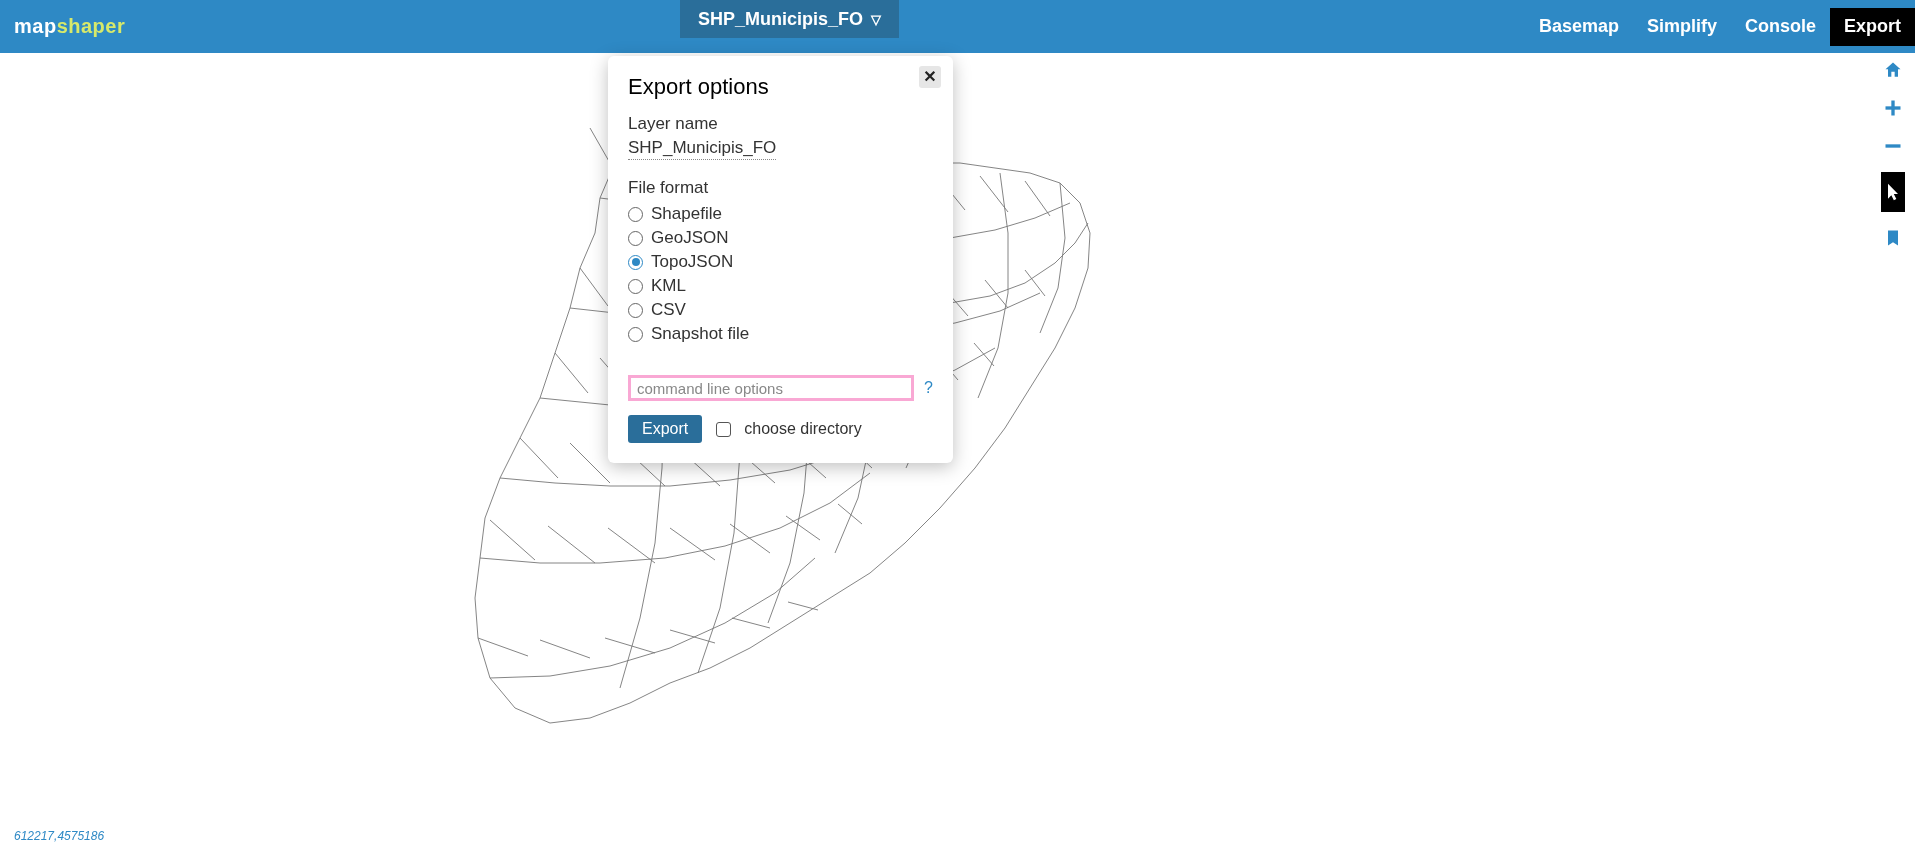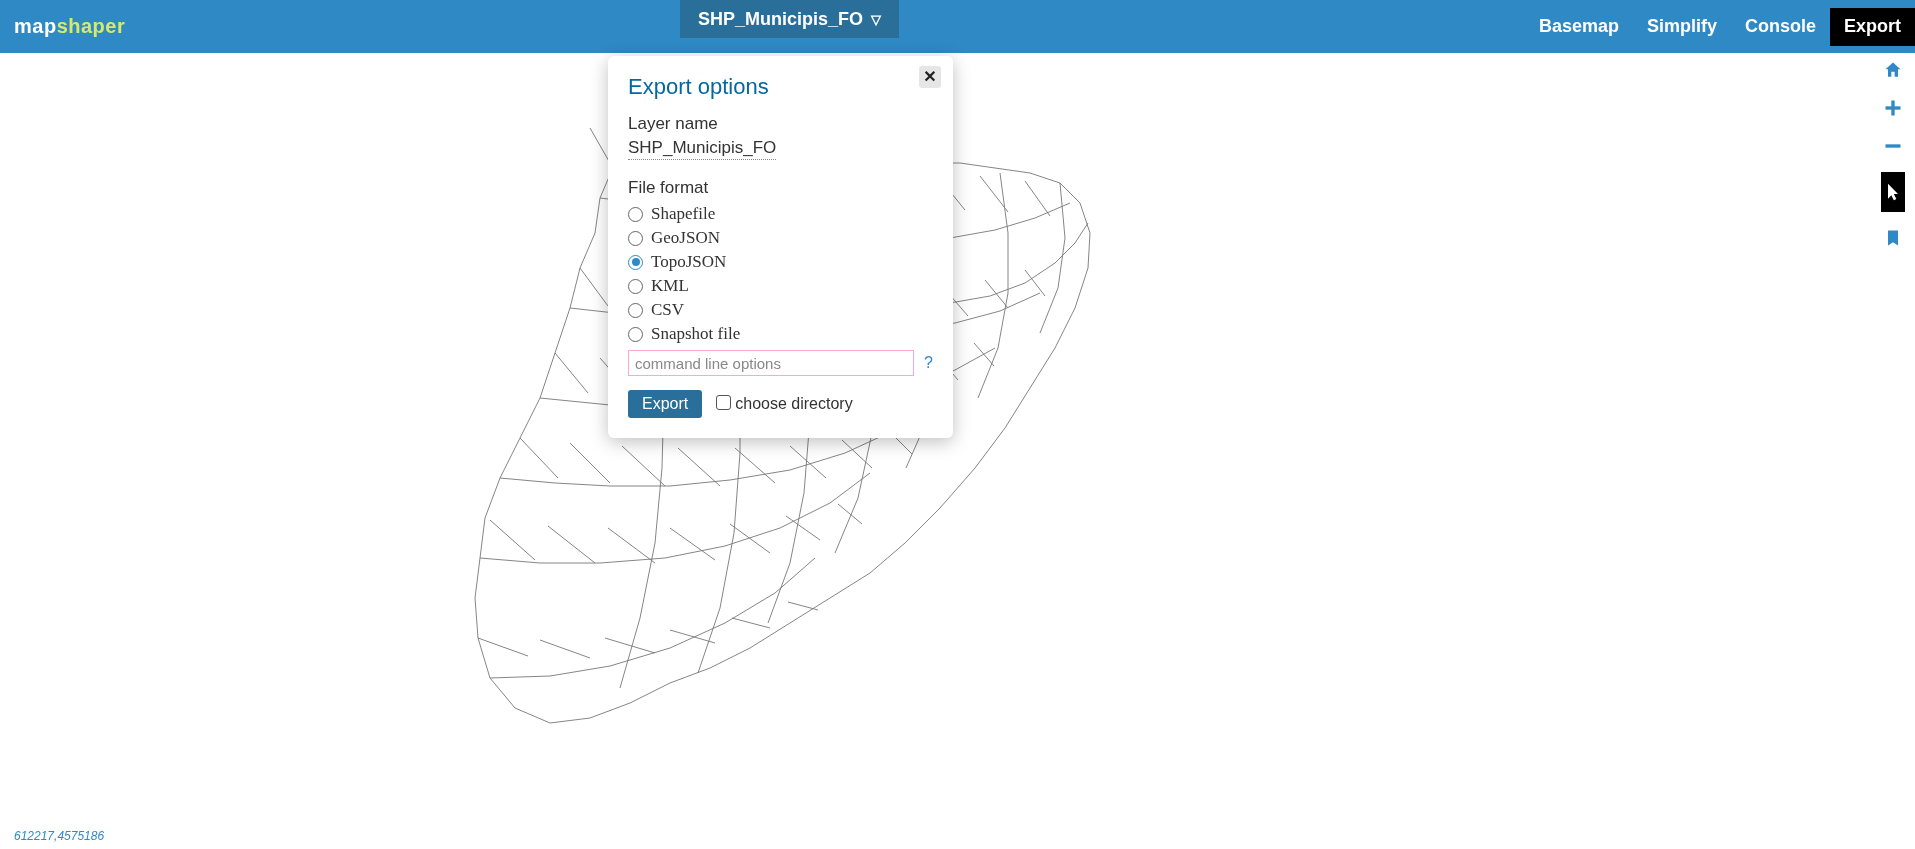--- a/index.html
+++ b/index.html
@@ -125,40 +125,39 @@
     font-size: 16px;
     font-weight: bold;
     text-align: center;
     line-height: 22px;
     cursor: pointer;
     color: #222;
   }
   .dialog h2 {
     font-size: 22px;
     font-weight: 400;
-    color: #0369a1;
+    color: #000000;
     margin-bottom: 14px;
   }
   .dialog .section-label {
     font-size: 17px;
     color: #333;
     margin-bottom: 4px;
   }
   .dialog .layer-name {
     font-size: 17px;
     color: #333;
     border-bottom: 1px dotted #888;
     display: inline-block;
     margin-bottom: 18px;
     cursor: text;
     padding-bottom: 1px;
   }
   .format-list {
-    margin-bottom: 4px;
-    font-family: Liberation Serif, serif;
+    margin-bottom: 29px;
   }
   .format-item {
     display: flex;
     align-items: center;
     gap: 8px;
     font-size: 17px;
     color: #333;
     padding: 2px 0;
     cursor: pointer;
   }
@@ -186,21 +185,21 @@
   }
   .cli-row {
     display: flex;
     align-items: center;
     gap: 10px;
     margin-bottom: 14px;
   }
   .cli-input {
     flex: 1;
     height: 26px;
-    border: 1px solid #f9a8d4;
+    border: 3px solid #f9a8d4;
     padding: 2px 6px;
     font-size: 15px;
     color: #a21caf;
     font-family: inherit;
   }
   .cli-input::placeholder { color: #888; }
   .help-q {
     color: #2e89c5;
     font-size: 16px;
     cursor: pointer;
@@ -215,22 +214,22 @@
     color: #fff;
     border: none;
     font-size: 16px;
     font-weight: 500;
     padding: 5px 14px;
     border-radius: 3px;
     cursor: pointer;
   }
   .check-row {
     display: flex;
-    align-items: flex-start;
-    gap: 4px;
+    align-items: center;
+    gap: 13px;
     font-size: 16px;
     color: #333;
     cursor: pointer;
   }
   .checkbox {
     width: 15px;
     height: 15px;
     border: 1.6px solid #555;
     border-radius: 3px;
   }

